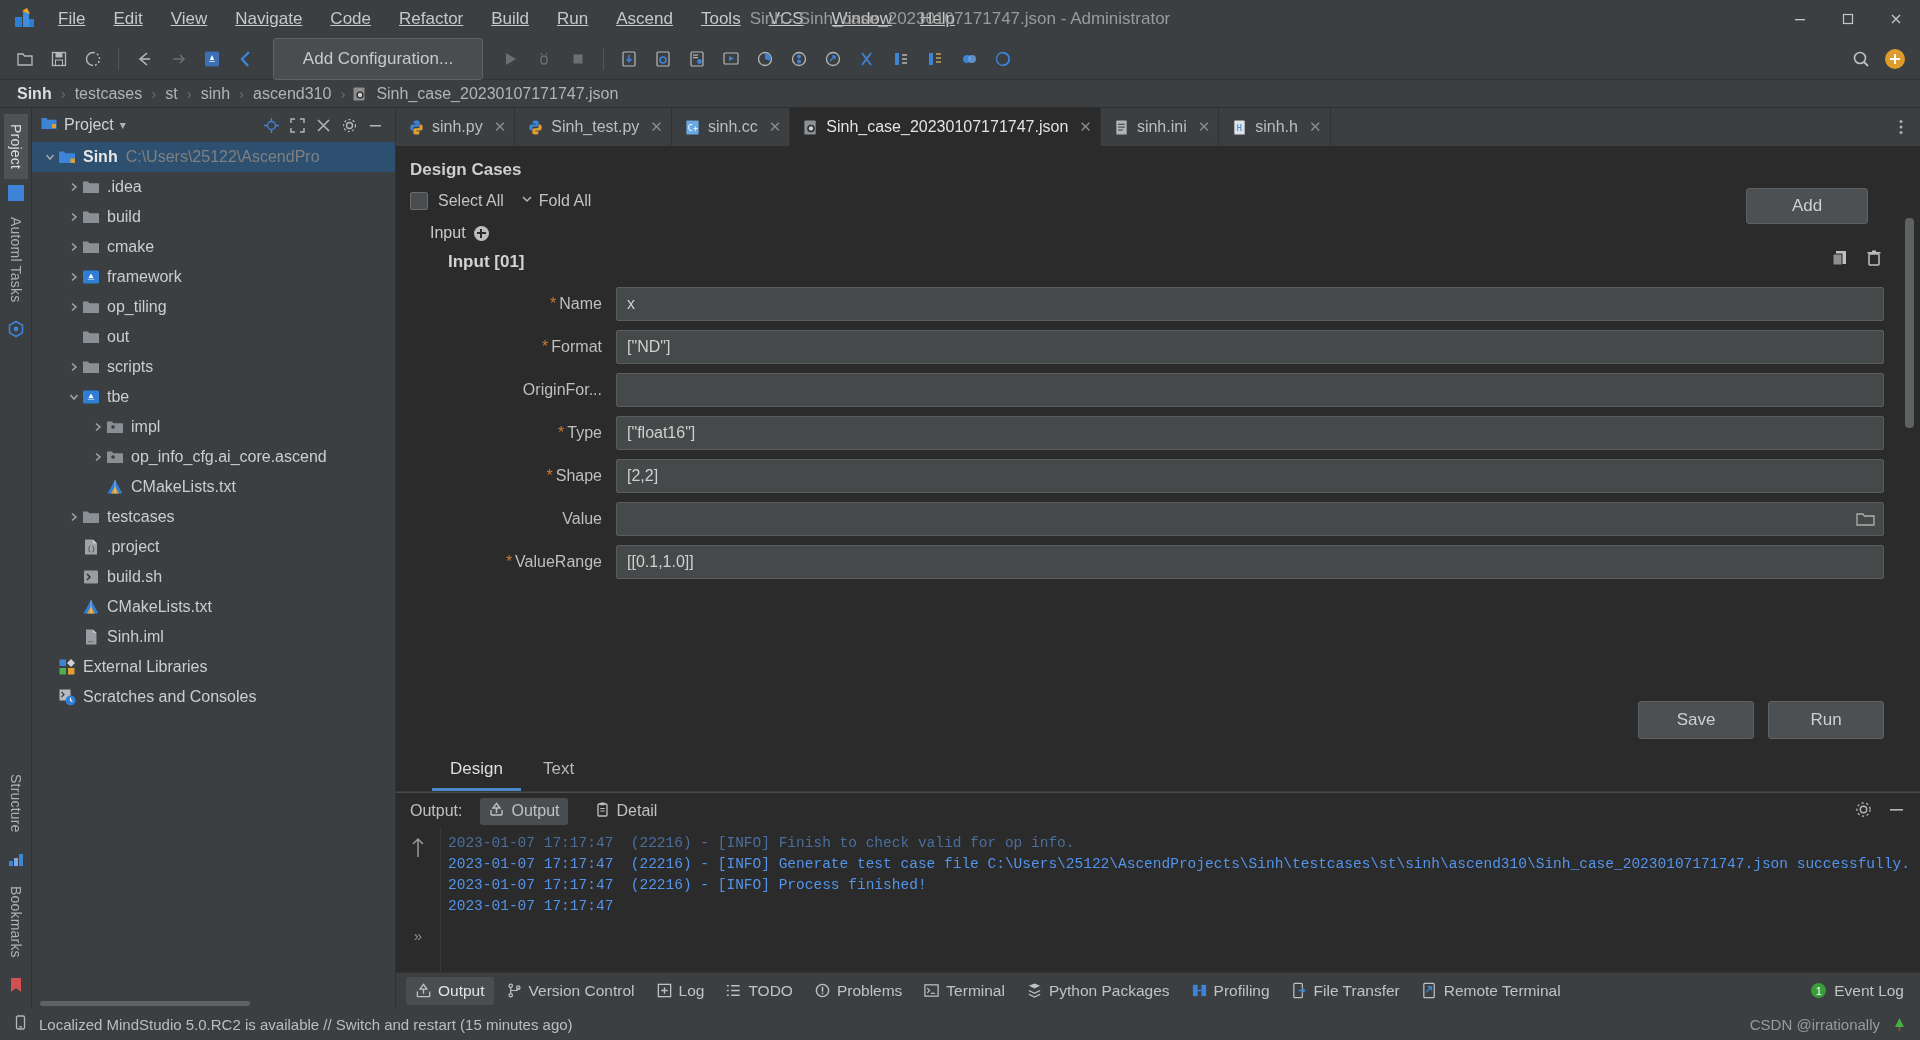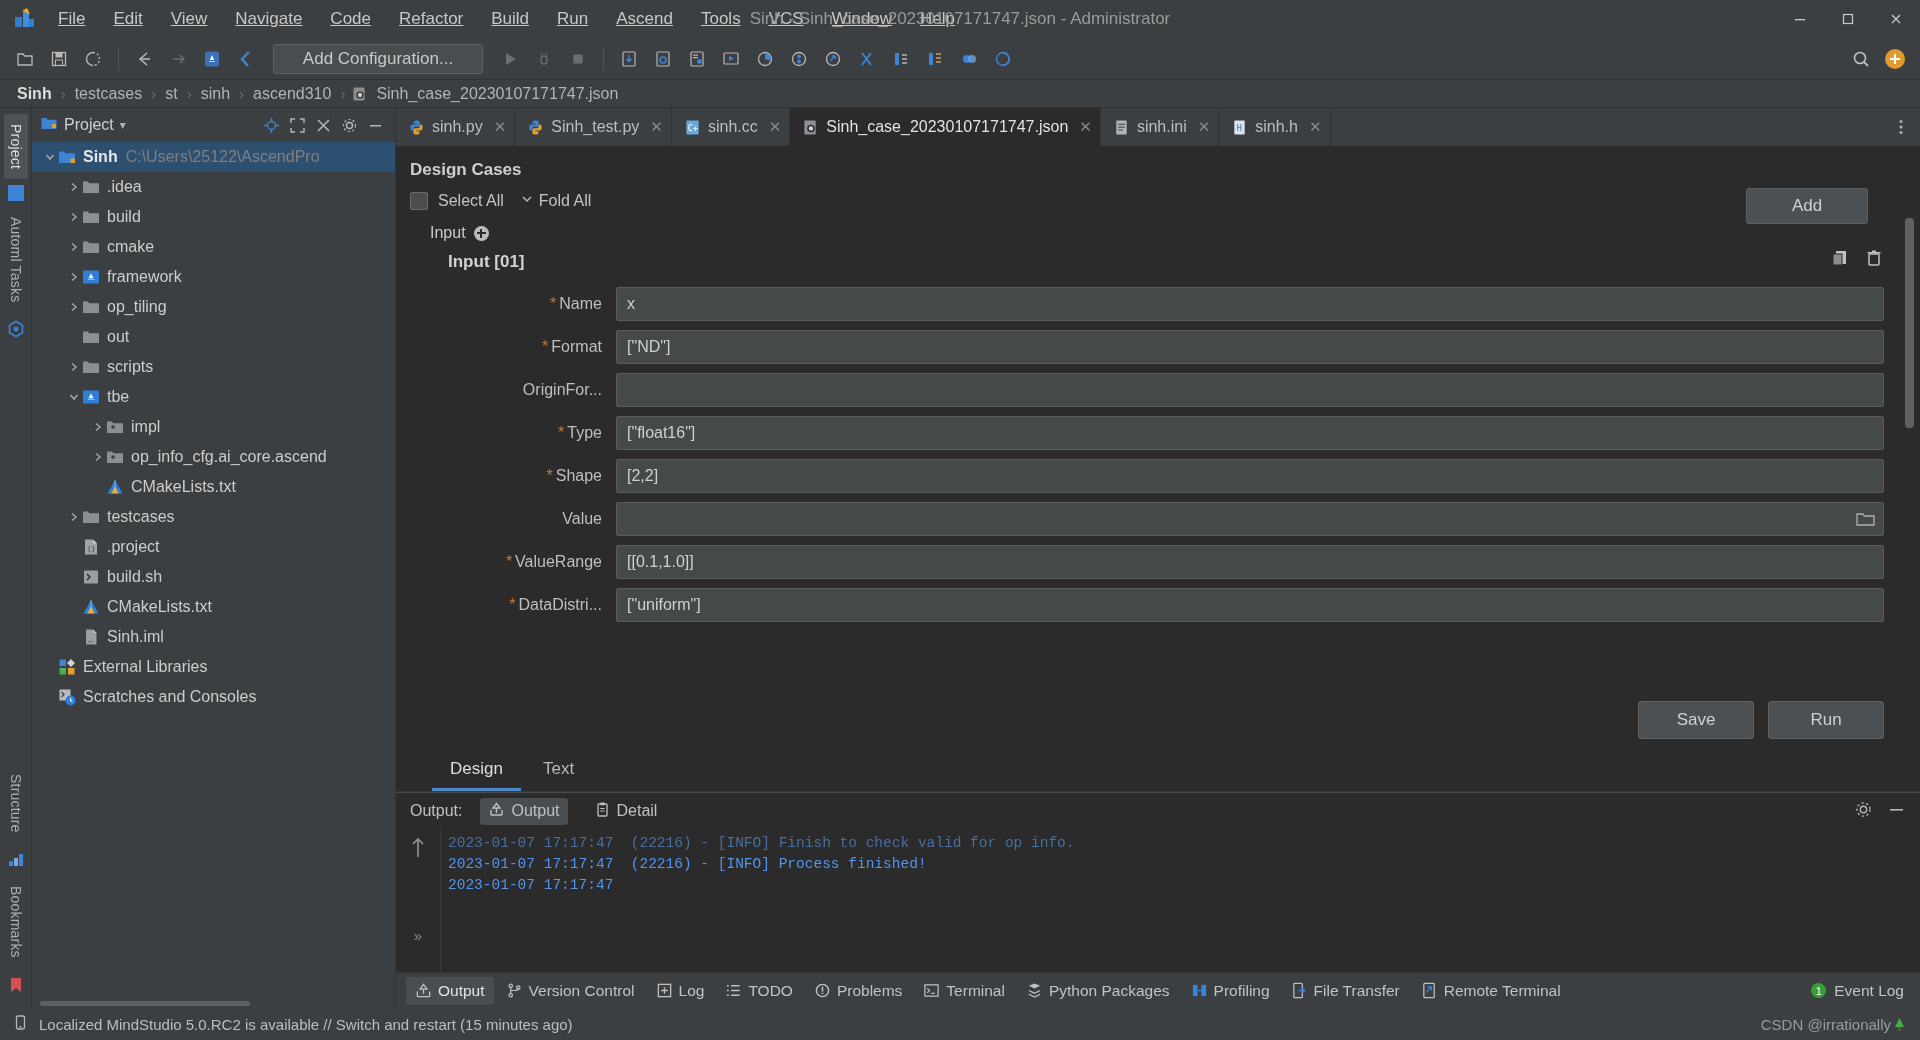--- a/index.html
+++ b/index.html
@@ -31,21 +31,21 @@
   .win-btn { width: 48px; height: 38px; display: flex; align-items: center; justify-content: center; color: #c0c0c0; font-size: 14px; }
 
   
   .toolbar {
     height: 42px; background: #3c3f41; display: flex; align-items: center;
     padding: 0 10px; flex: none; gap: 4px; border-bottom: 1px solid #323232;
   }
   .tb-btn { width: 30px; height: 30px; display: flex; align-items: center; justify-content: center; border-radius: 3px; }
   .tb-sep { width: 1px; height: 22px; background: #555; margin: 0 6px; }
   .run-config {
-    height: 30px; min-width: 210px; background: #4a4d4f; border: 1px solid #5f6265;
+    height: 42px; min-width: 210px; background: #4a4d4f; border: 1px solid #5f6265;
     border-radius: 3px; display: flex; align-items: center; justify-content: center;
     font-size: 17px; color: #c9c9c9; padding: 0 14px; margin: 0 8px;
   }
   .tb-spacer { flex: 1; }
 
   
   .breadcrumb {
     height: 28px; background: #3c3f41; display: flex; align-items: center;
     padding-left: 14px; font-size: 16px; color: #a9b7c6; flex: none; gap: 2px;
     border-bottom: 1px solid #2f2f2f;
@@ -163,21 +163,21 @@
   
   .bottom-bar { height: 36px; background: #3c3f41; display: flex; align-items: center; padding: 0 10px; gap: 3px; flex: none; border-top: 1px solid #323232; }
   .bt { display: flex; align-items: center; gap: 6px; padding: 5px 9px; font-size: 15.5px; color: #c2c2c2; border-radius: 3px; }
   .bt.active { background: #4a4d4f; color: #e4e4e4; }
   .bt-ico { width: 17px; height: 17px; flex: none; }
   .bottom-right { margin-left: auto; display: flex; align-items: center; gap: 8px; font-size: 15.5px; color: #c2c2c2; padding-right: 6px; }
   .evt-dot { width: 15px; height: 15px; border-radius: 50%; background: #389e38; display: flex; align-items: center; justify-content: center; color: #fff; font-size: 11px; }
 
   
   .statusbar { height: 32px; background: #3c3f41; display: flex; align-items: center; padding: 0 12px; gap: 10px; font-size: 15px; color: #bdbdbd; flex: none; }
-  .status-right { margin-left: auto; display: flex; align-items: flex-start; gap: 0; color: #9a9a9a; font-size: 15px; }
+  .status-right { margin-left: auto; display: flex; align-items: flex-start; gap: 11px; color: #9a9a9a; font-size: 15px; }
   .wm-tree { width: 17px; height: 17px; }
 </style>
 </head>
 <body>
 
 <div class="app">
 
   <div class="titlebar">
     <div class="app-logo">
       <svg width="26" height="26" viewBox="0 0 26 26">
@@ -813,26 +813,20 @@
                         <path d="M1 3h6l1.4 2H18v9H1z" fill="none" stroke="#b0b0b0" stroke-width="1.3"></path>
                       </svg></span>
                   </div>
                 </div>
                 <div class="field-row">
                   <div class="field-label"><span class="req">*</span><span>ValueRange</span></div>
                   <div class="field-input">
                     <span>[[0.1,1.0]]</span>
                   </div>
                 </div>
-                <div class="field-row">
-                  <div class="field-label"><span class="req">*</span><span>DataDistri...</span></div>
-                  <div class="field-input">
-                    <span>["uniform"]</span>
-                  </div>
-                </div>
               </div>
           </div>
           <div class="vscroll">
               <i></i>
             </div>
         </div>
 
         <div class="form-actions">
           <div class="act-btn">Save</div>
           <div class="act-btn">Run</div>
@@ -886,20 +880,21 @@
           <div class="console-gutter">
             <span>
               <svg width="18" height="26" viewBox="0 0 18 26">
                   <path d="M9 4 V22 M4 9 L9 4 L14 9" fill="none" stroke="#9a9a9a" stroke-width="1.5"></path>
                 </svg>
             </span>
             <span style="font-size:15px;margin-top:52px;">»</span>
           </div>
           <div id="console-root">
               <div class="cline dim">2023-01-07 17:17:47  (22216) - [INFO] Finish to check valid for op info.</div>
+              <div class="cline">2023-01-07 17:17:47  (22216) - [INFO] Generate test case file C:\Users\25122\AscendProjects\Sinh\testcases\st\sinh\ascend310\Sinh_case_20230107171747.json successfully.</div>
               <div class="cline">2023-01-07 17:17:47  (22216) - [INFO] Process finished!</div>
               <div class="cline">2023-01-07 17:17:47</div>
             </div>
         </div>
       </div>
 
       <div class="bottom-bar" id="bottombar-root">
         <div class="bt active">
             <span class="bt-ico"><svg width="17" height="17" viewBox="0 0 18 18">
                 <path d="M2.5 15.5 V10 M15.5 15.5 V10 M2.5 15.5 H15.5" fill="none" stroke="#c0c0c0" stroke-width="1.4"></path>

